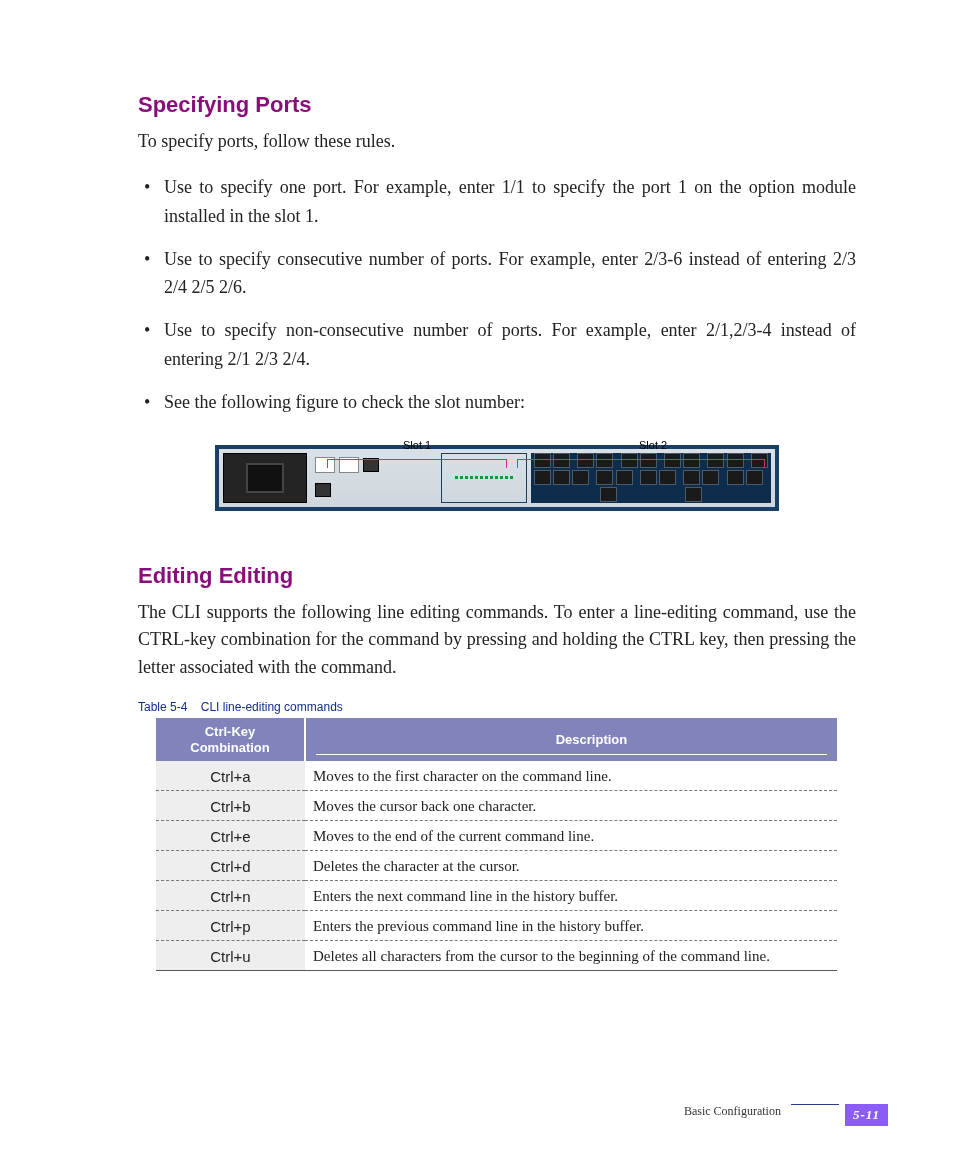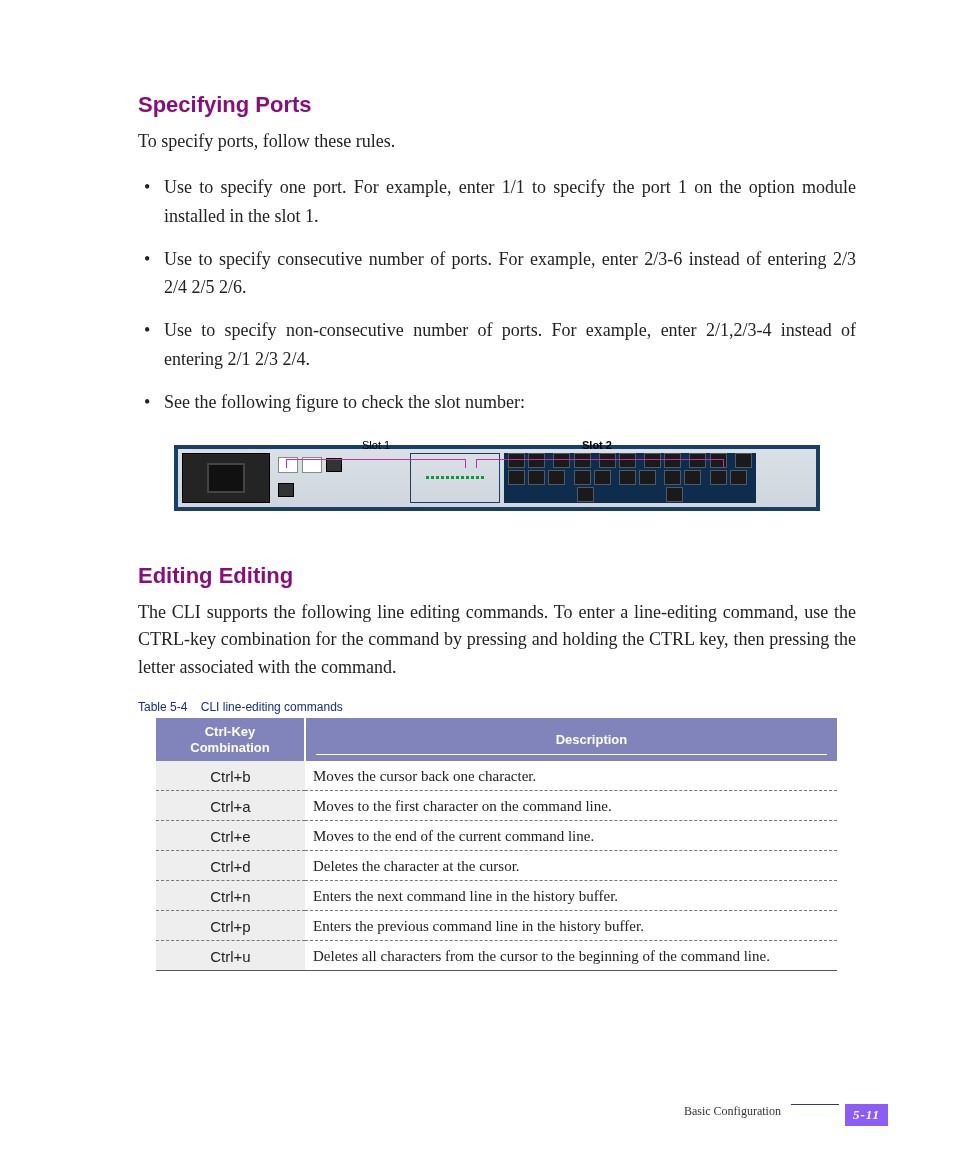--- a/index.html
+++ b/index.html
@@ -43,21 +43,21 @@
   }
   ul.rules > li::before {
     content: "•";
     position: absolute;
     left: 6px;
     top: 0;
     color: #222;
   }
   .diagram-wrap {
     position: relative;
-    width: 646px;
+    width: 564px;
     margin: 18px auto 52px auto;
   }
   .slot-label {
     position: absolute;
     top: -6px;
     font-family: Arial, sans-serif;
     font-size: 11px;
     color: #000;
   }
   .bracket {
@@ -237,21 +237,21 @@
   <p class="lead">To specify ports, follow these rules.</p>
   <ul class="rules">
     <li>Use                                  to specify one port. For example, enter 1/1 to specify the port 1 on the option module installed in the slot 1.</li>
     <li>Use           to specify consecutive number of ports. For example, enter 2/3-6 instead of entering 2/3 2/4 2/5 2/6.</li>
     <li>Use             to specify non-consecutive number of ports. For example, enter 2/1,2/3-4 instead of entering 2/1 2/3 2/4.</li>
     <li>See the following figure to check the slot number:</li>
   </ul>
 
   <div class="diagram-wrap">
     <div class="slot-label" style="left:188px;">Slot 1</div>
-    <div class="slot-label" style="left:408px;font-weight:bold;">Slot 2</div>
+    <div class="slot-label" style="left:424px;">Slot 2</div>
     <div class="bracket" style="left:112px; width:180px;"></div>
     <div class="bracket" style="left:302px; width:248px;"></div>
     <div class="switch">
       <div class="psu">
         <div class="plug"></div>
       </div>
       <div class="mgmt">
         <div class="mgmt-row">
             <div class="sfp"></div>
             <div class="sfp"></div>
@@ -321,26 +321,26 @@
         <th>
           <span>Ctrl-Key<br>Combination</span>
         </th>
         <th>
           <span>Description</span>
         </th>
       </tr>
     </thead>
     <tbody>
       <tr>
+        <td>Ctrl+a</td>
+        <td>Moves to the first character on the command line.</td>
+      </tr>
+      <tr>
         <td>Ctrl+b</td>
         <td>Moves the cursor back one character.</td>
-      </tr>
-      <tr>
-        <td>Ctrl+a</td>
-        <td>Moves to the first character on the command line.</td>
       </tr>
       <tr>
         <td>Ctrl+e</td>
         <td>Moves to the end of the current command line.</td>
       </tr>
       <tr>
         <td>Ctrl+d</td>
         <td>Deletes the character at the cursor.</td>
       </tr>
       <tr>

